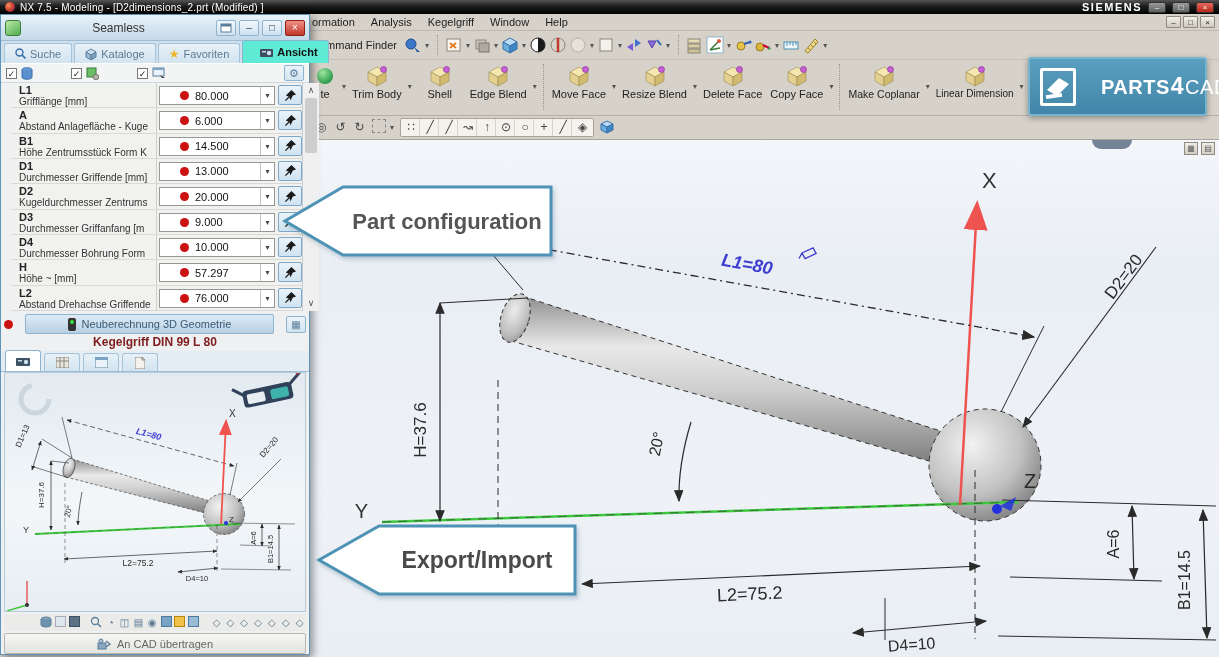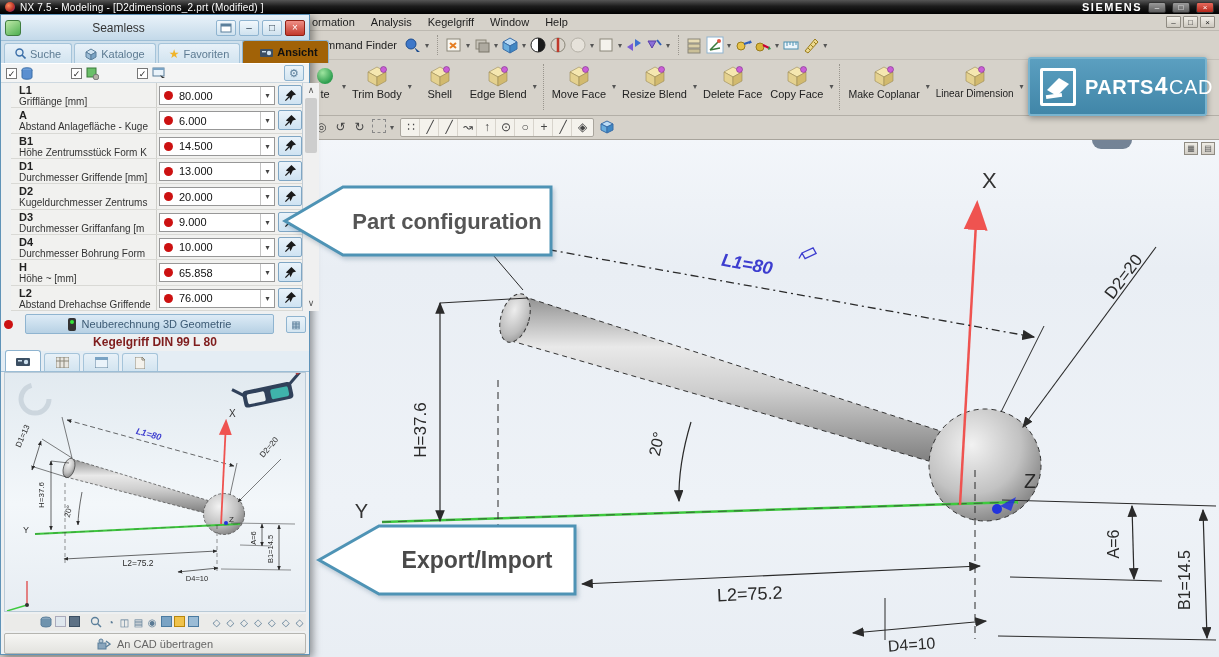--- a/index.html
+++ b/index.html
@@ -53,21 +53,21 @@
   .t3icon{display:inline-block;width:17px;height:17px;line-height:16px;text-align:center;margin:0 1px;}
   .t3group{display:flex;align-items:center;background:#f4f2ec;border:1px solid #a9a59d;
     border-radius:2px;margin:0 4px;padding:0 1px;}
   .t3group .t3icon{border-right:1px solid #d8d4cc;}
   .t3group .t3icon:last-child{border-right:0;}
   .ovf-caret{position:absolute;right:6px;top:-12px;font-size:8px;color:#555;}
 
   
   .parts-badge{position:absolute;left:1028px;top:57px;width:179px;height:59px;z-index:6;
     background:linear-gradient(180deg,#5b9fc0,#4186a8);border:2px solid #79b4cf;border-radius:3px;
-    display:flex;align-items:center;box-shadow:0 2px 6px rgba(0,0,0,.35);}
+    display:flex;align-items:center;box-shadow:0 2px 6px rgba(0,0,0,.35);gap:16px;}
   .pb-icon{width:38px;height:38px;border:3px solid #fff;border-radius:2px;margin:0 9px 0 10px;
     display:flex;align-items:center;justify-content:center;}
   .pb-text{color:#fff;font-size:20px;letter-spacing:.5px;display:flex;align-items:baseline;white-space:nowrap;}
   .pb-w1{font-weight:bold;}
   .pb-d{font-weight:bold;font-size:23px;margin:0 1px;}
   .pb-w2{font-weight:normal;}
 
   
   .viewport{position:absolute;left:310px;top:140px;width:909px;height:517px;z-index:1;
     background:linear-gradient(180deg,#f3f6fa 0%,#e9eef4 25%,#eef2f7 70%,#e9eef4 100%);}
@@ -94,38 +94,38 @@
   .p-winbtns{display:flex;gap:3px;align-items:center;}
   .p-wbtn{width:20px;height:16px;font-size:10px;line-height:14px;text-align:center;color:#345;
     background:linear-gradient(180deg,#f2f8fc,#cfe2ef);border:1px solid #8fb4d0;border-radius:2px;}
   .p-wbtn.close{color:#fff;background:linear-gradient(180deg,#ef8f86,#c2392b);border-color:#8e2014;}
 
   .p-tabs{position:absolute;left:0;top:26px;width:100%;height:23px;background:#cfe0ec;
     display:flex;align-items:flex-end;padding-left:3px;border-bottom:1px solid #ffffff;}
   .p-tab{height:20px;display:flex;align-items:center;gap:4px;padding:0 10px;margin-right:2px;
     font-size:11px;color:#5d7b92;background:linear-gradient(180deg,#e8f1f8,#d2e4f0);
     border:1px solid #a5c4da;border-bottom:0;border-radius:3px 3px 0 0;}
-  .p-tab.active{height:23px;background:#a16207;color:#111;font-weight:bold;border-color:#8fb4d0;padding-left:17px;}
+  .p-tab.active{height:23px;background:#5eead4;color:#111;font-weight:bold;border-color:#8fb4d0;padding-left:17px;}
 
   .p-checks{position:absolute;left:0;top:49px;width:100%;height:19px;background:#f3f4f4;
     border-bottom:1px solid #cdd8e0;display:flex;align-items:center;padding:0 5px;gap:4px;}
   .chk{width:11px;height:11px;background:#fff;border:1px solid #777;font-size:9px;line-height:10px;
     text-align:center;color:#222;}
   .chk-gap{width:30px;}
   .gear-btn{margin-left:auto;width:20px;height:16px;background:linear-gradient(180deg,#eaf3f9,#d3e5f1);
     border:1px solid #8fb4d0;border-radius:2px;font-size:11px;line-height:14px;text-align:center;color:#5b7f9b;}
 
   .p-params{position:absolute;left:10px;top:68px;width:100%;height:228px;display:flex;}
   .params-col{width:292px;display:flex;flex-direction:column;border-right:1px solid #c2cdd6;}
   .prow{flex:1;display:flex;align-items:stretch;border-bottom:1px solid #d9d9d5;background:#f1f1ef;}
   .plabel{width:146px;padding:1px 2px 0 8px;border-right:1px solid #cfcfca;overflow:hidden;}
   .pcode{font-size:11px;font-weight:bold;color:#222;line-height:12px;}
   .pdesc{font-size:10px;color:#333;white-space:nowrap;overflow:hidden;line-height:11px;}
   .pcombo{width:116px;height:19px;margin:3px 2px 0 2px;background:#fff;border:1px solid #979797;
-    display:flex;align-items:center;padding-left:4px;position:relative;}
+    display:flex;align-items:center;padding-left:20px;position:relative;}
   .reddot{width:9px;height:9px;border-radius:50%;background:#cc1111;flex:none;}
   .pval{font-size:11px;color:#111;margin-left:6px;flex:1;}
   .pcaret{width:14px;height:17px;border-left:1px solid #c4c4c4;font-size:8px;line-height:17px;
     text-align:center;color:#444;flex:none;}
   .ppin{width:24px;height:20px;margin:2px 0 0 1px;padding:0;
     background:linear-gradient(180deg,#eaf3fa,#cfe3f2);border:1px solid #7fa6c4;border-radius:2px;}
   .pinsvg{width:13px;height:13px;display:block;margin:auto;}
   .p-scroll{width:16px;background:#f0f0f0;display:flex;flex-direction:column;align-items:center;}
   .sarrow{width:16px;height:15px;font-size:9px;line-height:15px;text-align:center;color:#555;background:#f0f0f0;}
   .sthumb{width:12px;height:55px;background:#cdcdcd;border-radius:2px;}
@@ -733,21 +733,21 @@
               </svg>
             </button>
         </div>
         <div class="prow">
           <div class="plabel">
               <div class="pcode">H</div>
               <div class="pdesc">Höhe ~ [mm]</div>
             </div>
           <div class="pcombo">
               <span class="reddot"></span>
-              <span class="pval">65.858</span>
+              <span class="pval">57.297</span>
               <span class="pcaret">▾</span>
             </div>
           <button class="ppin">
               <svg class="pinsvg" viewBox="0 0 14 14">
                 <path d="M8 1 L13 6 L9.5 7 L7 12 L5.6 8.4 L2 7 Z" fill="#1a1a1a"></path>
                 <line x1="5.6" y1="8.4" x2="1.5" y2="12.5" stroke="#1a1a1a" stroke-width="1.3"></line>
               </svg>
             </button>
         </div>
         <div class="prow">

